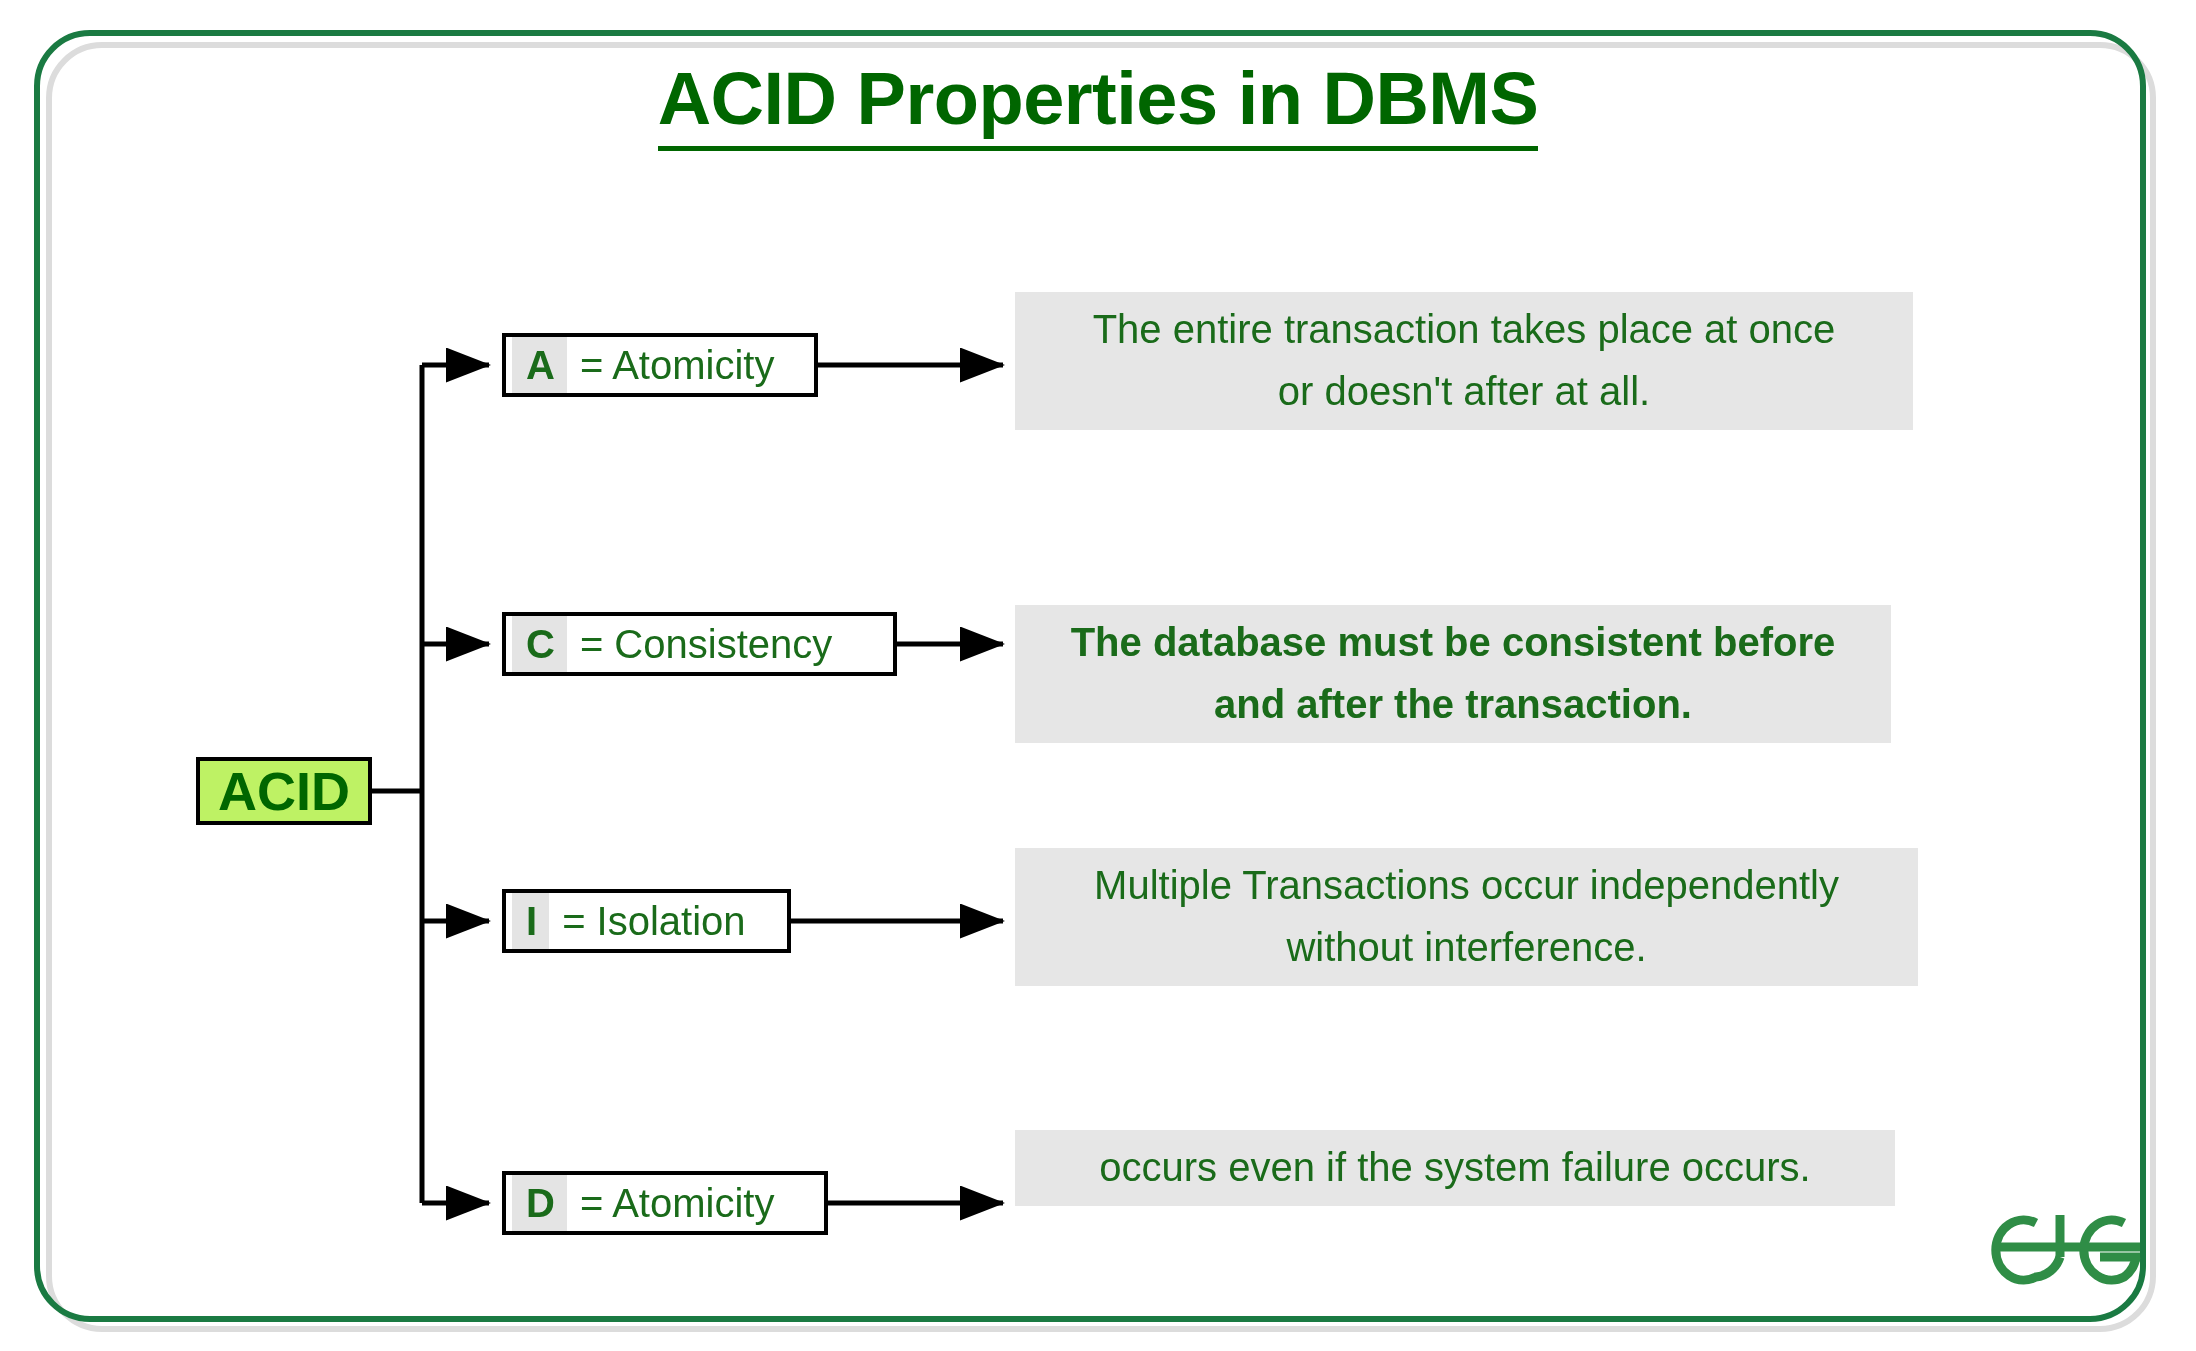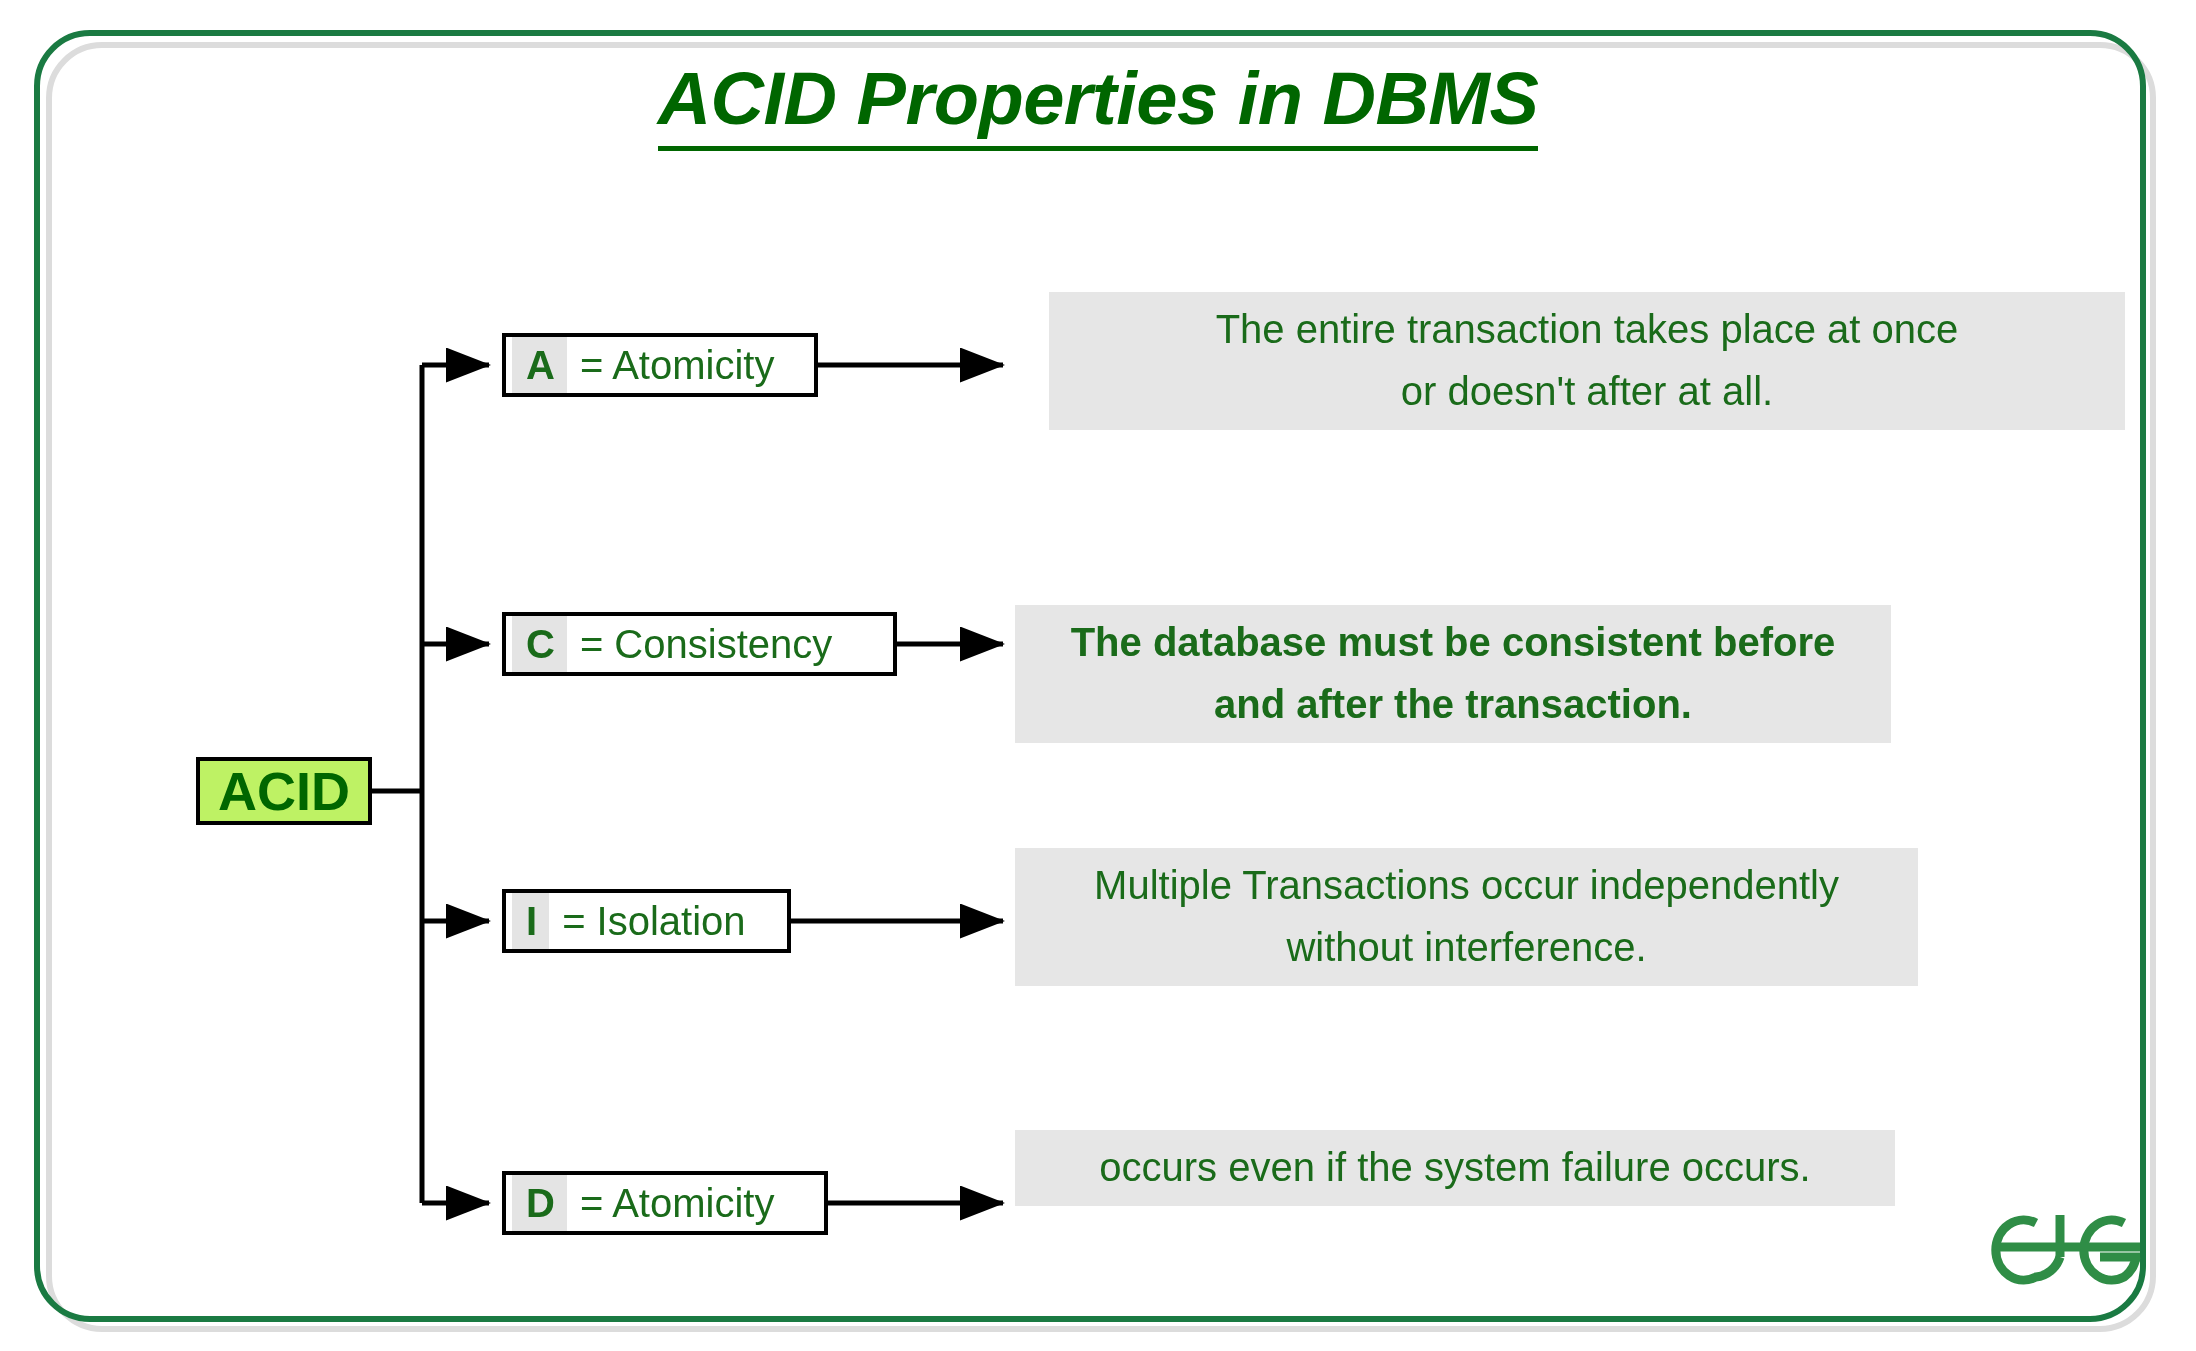--- a/index.html
+++ b/index.html
@@ -49,21 +49,20 @@
     left: 0;
     top: 62px;
     width: 2196px;
     text-align: center;
     font-size: 74px;
     font-weight: bold;
     color: #006600;
     letter-spacing: -0.5px;
     z-index: 5;
     line-height: 1.0;
-    font-style: italic;
   }
   .title span.tx {
     border-bottom: 5px solid #006600;
     padding-bottom: 6px;
   }
 
   
   .root-box {
     position: absolute;
     left: 196px;
@@ -187,21 +186,21 @@
   </svg>
 
   <div class="root-box">
     <span class="root-label">ACID</span>
   </div>
 
   <div class="prop-box" style="left:502px; top:333px; width:316px;">
     <span class="prop-key">A</span>
     <span class="prop-rest">= Atomicity</span>
   </div>
-  <div class="desc-box" style="left:1015px; top:292px; width:1076px;margin-left:34px;">
+  <div class="desc-box" style="left:1015px; top:292px; width:898px;">
     <span class="dline">The entire transaction takes place at once</span>
     <span class="dline">or doesn't after at all.</span>
   </div>
 
   <div class="prop-box" style="left:502px; top:612px; width:395px;">
     <span class="prop-key">C</span>
     <span class="prop-rest">= Consistency</span>
   </div>
   <div class="desc-box" style="left:1015px; top:605px; width:876px;font-weight:bold;">
     <span class="dline">The database must be consistent before</span>

